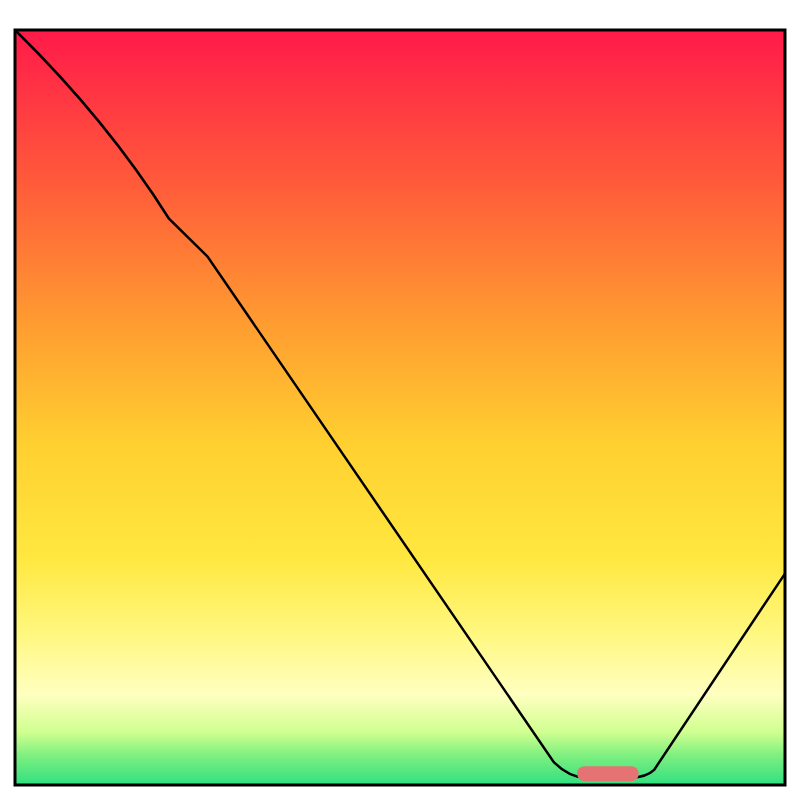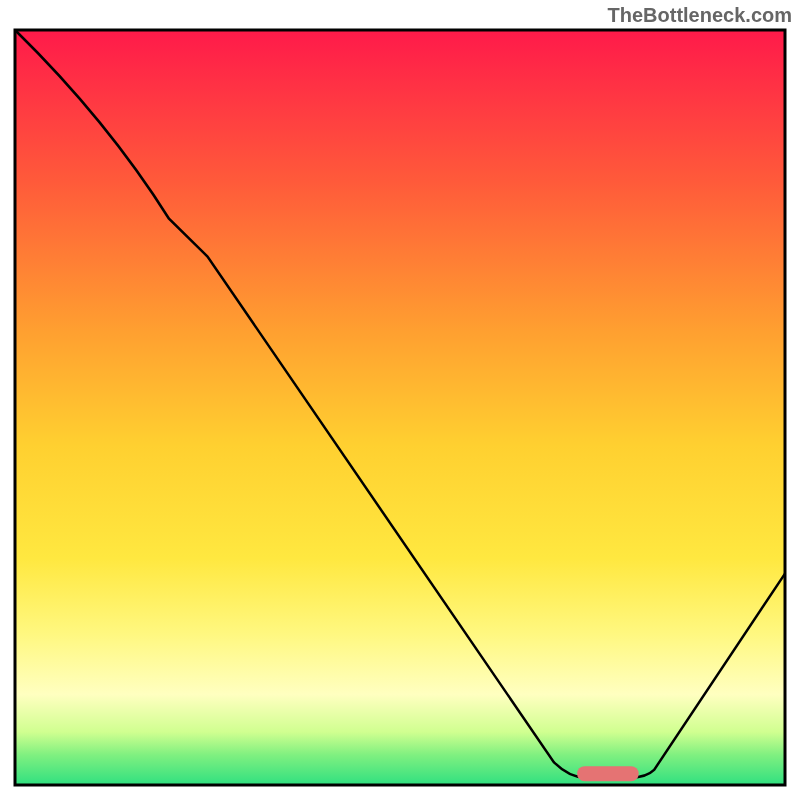--- a/index.html
+++ b/index.html
@@ -25,21 +25,20 @@
     z-index: 10;
   }
   svg {
     display: block;
   }
 </style>
 </head>
 <body>
 
 <div class="chart-container">
-  <div class="watermark">TheBottleneck.com</div>
   <svg id="chart-svg" width="800" height="800">
       <defs>
         <linearGradient id="bg-grad" x1="0" y1="0" x2="0" y2="1">
           <stop offset="0%" stop-color="#ff1a4a"></stop>
           <stop offset="20%" stop-color="#ff5a3a"></stop>
           <stop offset="40%" stop-color="#ffa030"></stop>
           <stop offset="55%" stop-color="#ffd030"></stop>
           <stop offset="70%" stop-color="#ffe840"></stop>
           <stop offset="80%" stop-color="#fff880"></stop>
           <stop offset="88%" stop-color="#ffffc0"></stop>

